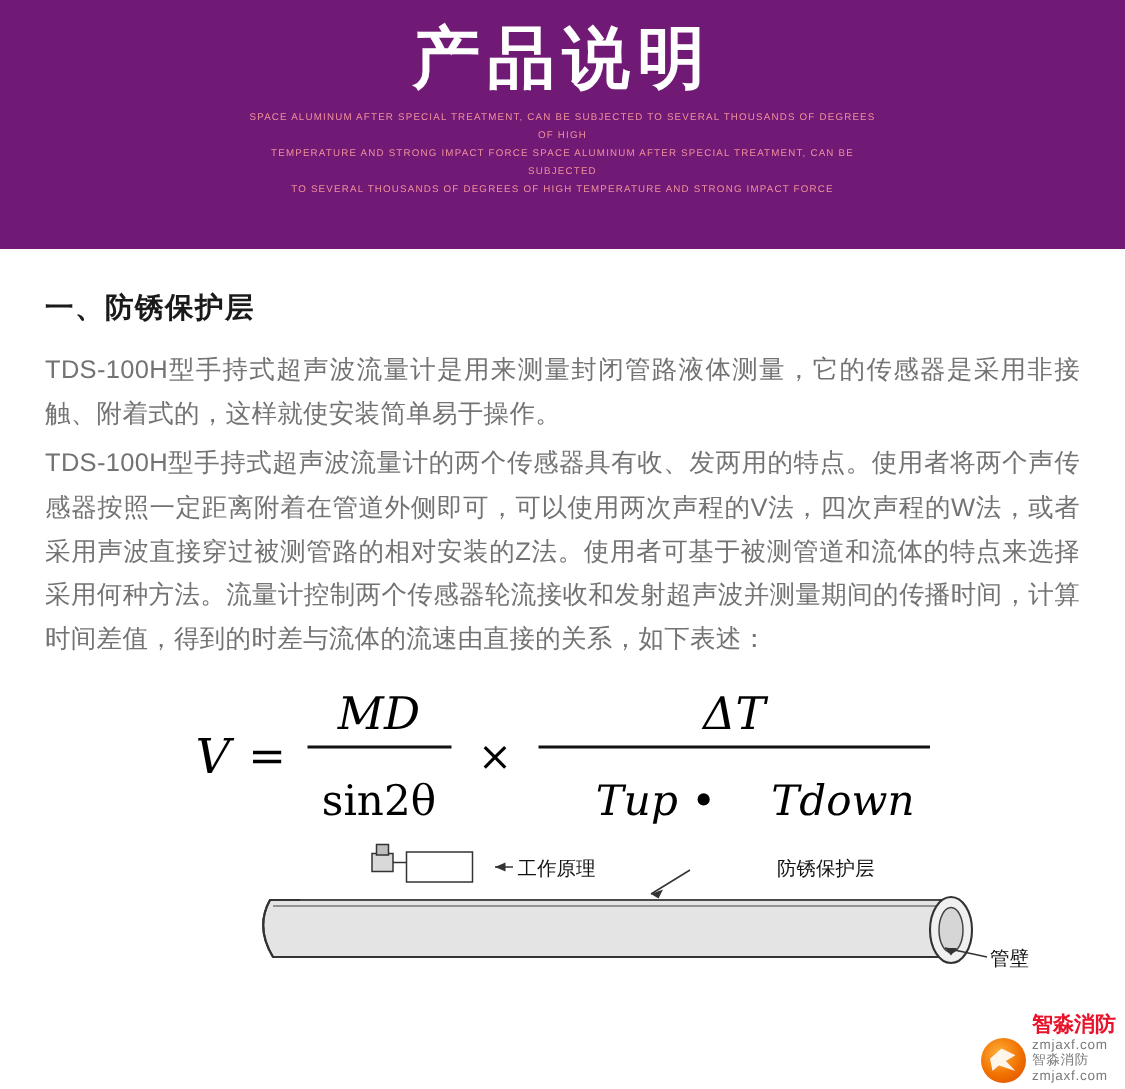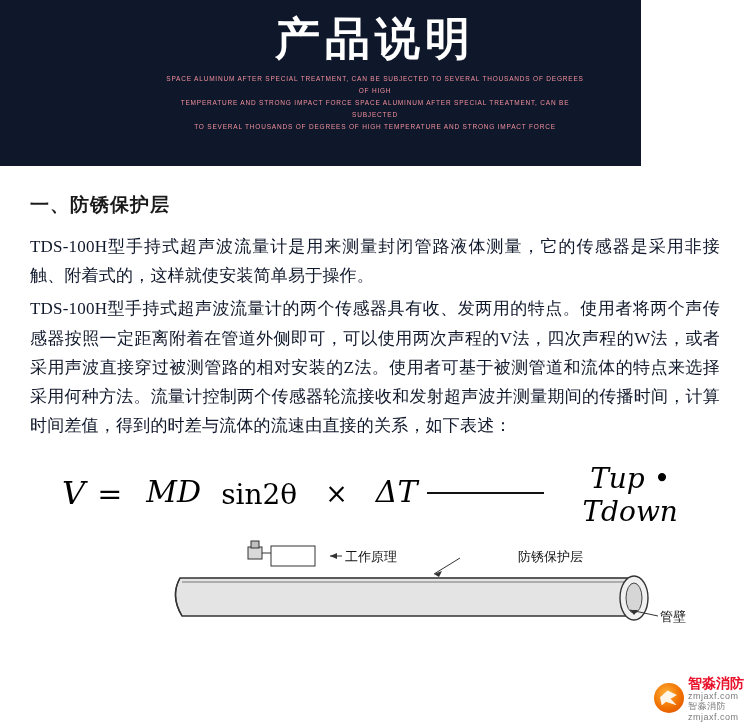--- a/index.html
+++ b/index.html
@@ -10,23 +10,23 @@
     width: 750px;
     height: 726px;
     background: #ffffff;
     font-family: "Liberation Sans", sans-serif;
     overflow: hidden;
     position: relative;
   }
 
   
   .banner {
-    width: 641px;
+    width: 750px;
     height: 166px;
-    background: #0f172a;
+    background: #701a75;
     position: relative;
     overflow: hidden;
   }
   .banner-inner {
     position: absolute;
     left: 0;
     top: 0;
     width: 750px;
     height: 166px;
     display: flex;
@@ -71,25 +71,25 @@
     font-size: 19px;
     font-weight: bold;
     color: #1a1a1a;
     letter-spacing: 1px;
     margin: 0 0 14px 0;
     font-family: "DejaVu Sans", sans-serif;
   }
   .para {
     font-size: 17px;
     line-height: 1.72;
-    color: #0f172a;
+    color: #737373;
     margin: 0 0 4px 0;
     text-align: justify;
     letter-spacing: 0.2px;
-    font-family: Liberation Serif, serif;
+    font-family: Liberation Sans, sans-serif;
   }
 
   
   .formula {
     display: flex;
     align-items: center;
     justify-content: center;
     margin: 18px 0 10px 0;
     font-family: "DejaVu Serif", serif;
   }
@@ -97,31 +97,32 @@
     font-size: 32px;
     font-style: italic;
     margin-right: 12px;
   }
   .feq {
     font-size: 30px;
     margin-right: 14px;
   }
   .frac {
     display: inline-flex;
+    flex-direction: column;
     align-items: center;
     text-align: center;
   }
   .frac .num {
     font-size: 30px;
     font-style: italic;
     padding: 0 10px 3px 10px;
   }
   .frac .den {
     font-size: 28px;
-    padding: 3px 10px 0 10px;
+    padding: 18px 10px 0 10px;
   }
   .fbar {
     width: 100%;
     height: 2px;
     background: #111;
   }
   .times {
     font-size: 27px;
     margin: 0 18px;
   }
@@ -149,21 +150,21 @@
     white-space: nowrap;
     font-family: "DejaVu Sans", sans-serif;
   }
 
   
   .watermark {
     position: absolute;
     right: 6px;
     bottom: 4px;
     display: flex;
-    align-items: center;
+    align-items: flex-end;
     pointer-events: none;
   }
   .wm-logo {
     width: 30px;
     height: 30px;
     border-radius: 50%;
     background: radial-gradient(circle at 40% 35%, #ffb03a 0%, #f07000 55%, #d94a00 100%);
     margin-right: 4px;
     position: relative;
     flex: none;

